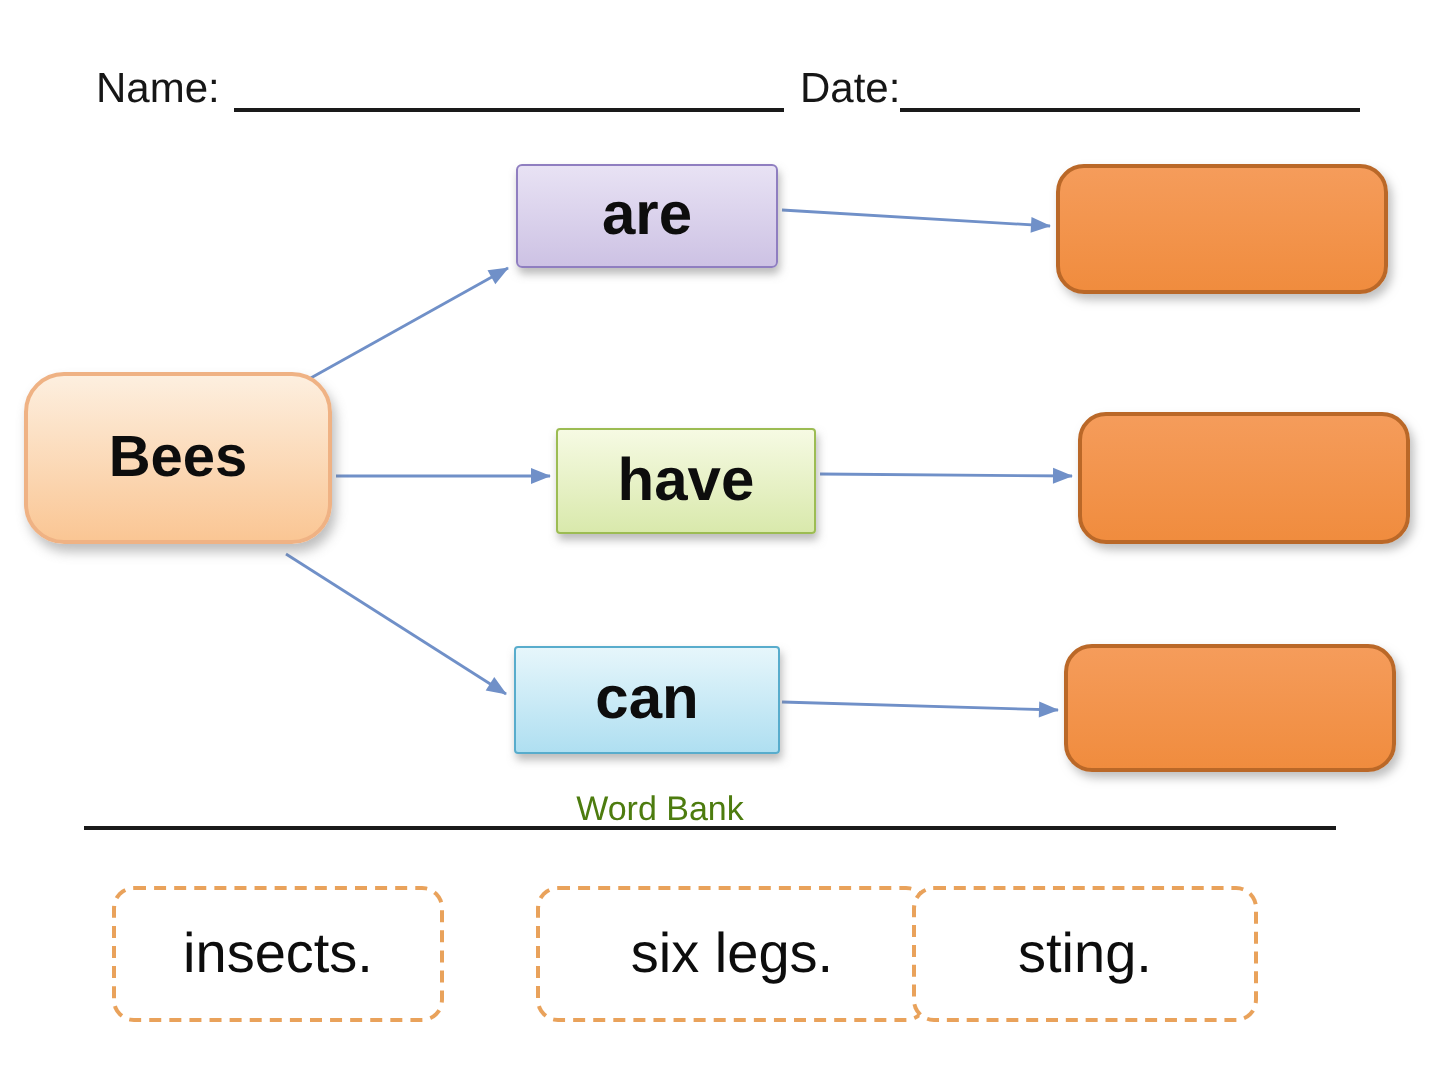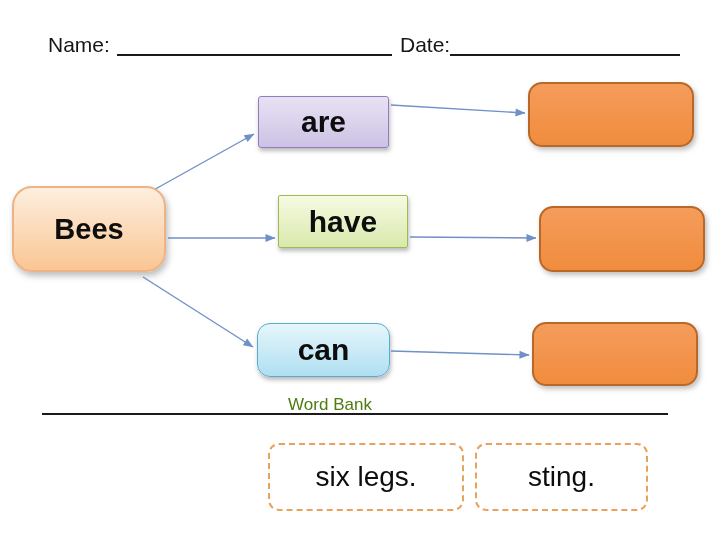--- a/index.html
+++ b/index.html
@@ -21,30 +21,29 @@
     left:12px;top:186px;width:154px;height:86px;border-radius:20px;font-size:29px;
     background:linear-gradient(to bottom,var(--root-fill-top,#FDEFDF),var(--root-fill-bottom,#FAC694));
     border:2px solid var(--root-border,#EFB284);
     box-shadow:2px 4px 6px rgba(110,110,110,.45);
   }
   .node-are{
     left:258px;top:82px;width:131px;height:52px;font-size:30px;border-radius:3px;
     background:linear-gradient(to bottom,var(--are-fill-top,#E8E2F4),var(--are-fill-bottom,#CDC2E4));
     border:1.5px solid var(--are-border,#8F7EC0);
     box-shadow:1px 3px 4px rgba(120,120,120,.5);
-    margin-top:14px;
   }
   .node-have{
-    left:278px;top:195px;width:130px;height:53px;font-size:30px;border-radius:2px;
+    left:278px;top:214px;width:130px;height:53px;font-size:30px;border-radius:2px;
     background:linear-gradient(to bottom,var(--have-fill-top,#F6FAE3),var(--have-fill-bottom,#D9E9AC));
     border:1.5px solid var(--have-border,#9CBC53);
     box-shadow:1px 3px 4px rgba(120,120,120,.5);
   }
   .node-can{
-    left:257px;top:323px;width:133px;height:54px;font-size:30px;border-radius:13px;
+    left:257px;top:323px;width:133px;height:54px;font-size:30px;border-radius:2px;
     background:linear-gradient(to bottom,var(--can-fill-top,#E6F6FB),var(--can-fill-bottom,#AFDFF1));
     border:1.5px solid var(--can-border,#58ACCC);
     box-shadow:1px 3px 4px rgba(120,120,120,.5);
   }
   .answer-box{
     position:absolute;width:166px;border-radius:14px;box-sizing:border-box;
     background:linear-gradient(to bottom,var(--answer-fill-top,#F59C5B),var(--answer-fill-bottom,#F08C3E));
     border:2.5px solid var(--answer-border,#BA6828);
     box-shadow:2px 3px 5px rgba(130,130,130,.5);
   }
@@ -56,21 +55,21 @@
             font-size:17px;color:#4d7c0f;}
   .wb-divider{position:absolute;left:42px;top:413px;width:626px;height:0;
               border-bottom:2.5px solid #1a1a1a;}
   .word-card{
     position:absolute;top:443px;height:68px;display:flex;align-items:center;justify-content:center;
     font-size:28px;color:#0d0d0d;background:#ffffff;box-sizing:border-box;
     border:2.5px dashed var(--word-card-border,#E9A25B);border-radius:11px;
   }
   .card-1{left:56px;width:166px;}
   .card-2{left:268px;width:196px;}
-  .card-3{left:475px;width:173px;}
+  .card-3{left:456px;width:173px;}
 </style>
 </head>
 <body>
 
 <div class="slide">
 
   <span class="hlabel" style="left:48px;top:33px;">Name:</span>
   <div class="fill-line" style="left:117px;top:54px;width:275px;"></div>
   <span class="hlabel" style="left:400px;top:33px;text-align:right;">Date:</span>
   <div class="fill-line" style="left:450px;top:54px;width:230px;"></div>
@@ -103,20 +102,23 @@
     <span>can</span>
   </div>
 
   <div class="answer-box answer-1"></div>
   <div class="answer-box answer-2"></div>
   <div class="answer-box answer-3"></div>
 
   <div class="wb-title">Word Bank</div>
   <div class="wb-divider"></div>
 
+  <div class="word-card card-1">
+    <span>insects.</span>
+  </div>
   <div class="word-card card-2">
     <span>six legs.</span>
   </div>
   <div class="word-card card-3">
     <span>sting.</span>
   </div>
 
 </div>
 
 </body></html>

